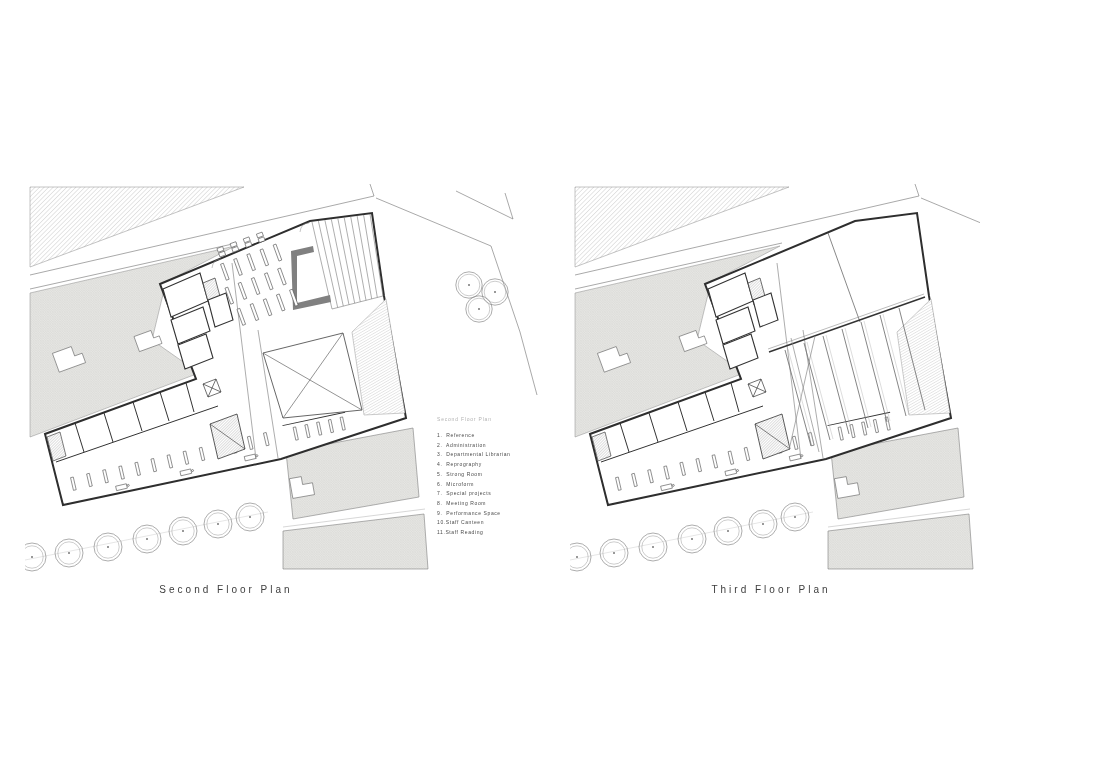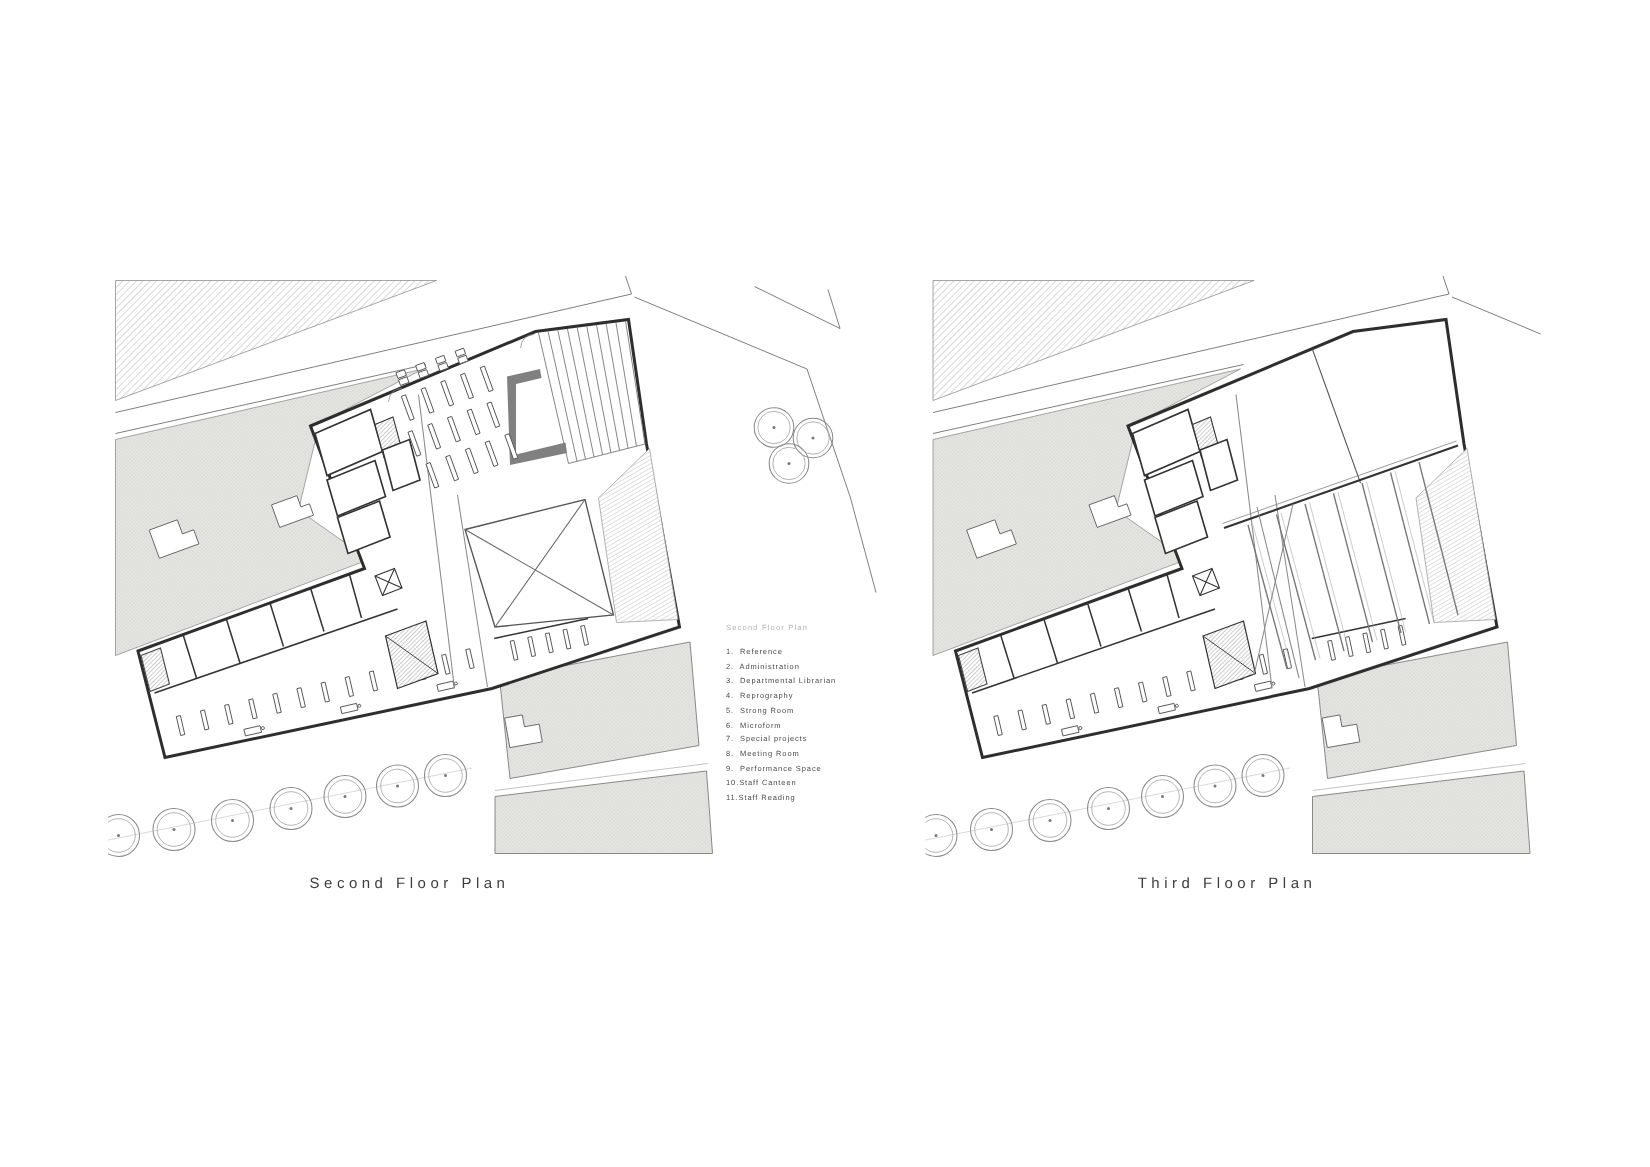--- a/index.html
+++ b/index.html
@@ -1,17 +1,17 @@
 <!DOCTYPE html>
 <html><head>
 <meta charset="utf-8">
 <style>
   html,body{margin:0;padding:0;background:#ffffff;}
   body{font-family:"Liberation Sans", sans-serif;}
-  #canvas{position:relative;width:980px;height:778px;background:#ffffff;overflow:hidden;margin-left:47px;}
+  #canvas{position:relative;width:980px;height:778px;background:#ffffff;overflow:hidden;}
   .plan-svg{position:absolute;top:160px;width:515px;height:420px;}
   #plan-left{left:25px;}
   #plan-right{left:570px;}
   .caption{position:absolute;top:584px;width:210px;text-align:center;
            font-size:10px;letter-spacing:3px;color:#3d3d3d;white-space:nowrap;}
   #caption-left{left:121px;}
   #caption-right{left:666px;}
   .legend{position:absolute;width:110px;}
   #legend-left{left:437px;top:416px;}
   #legend-right{left:982px;top:415px;}

